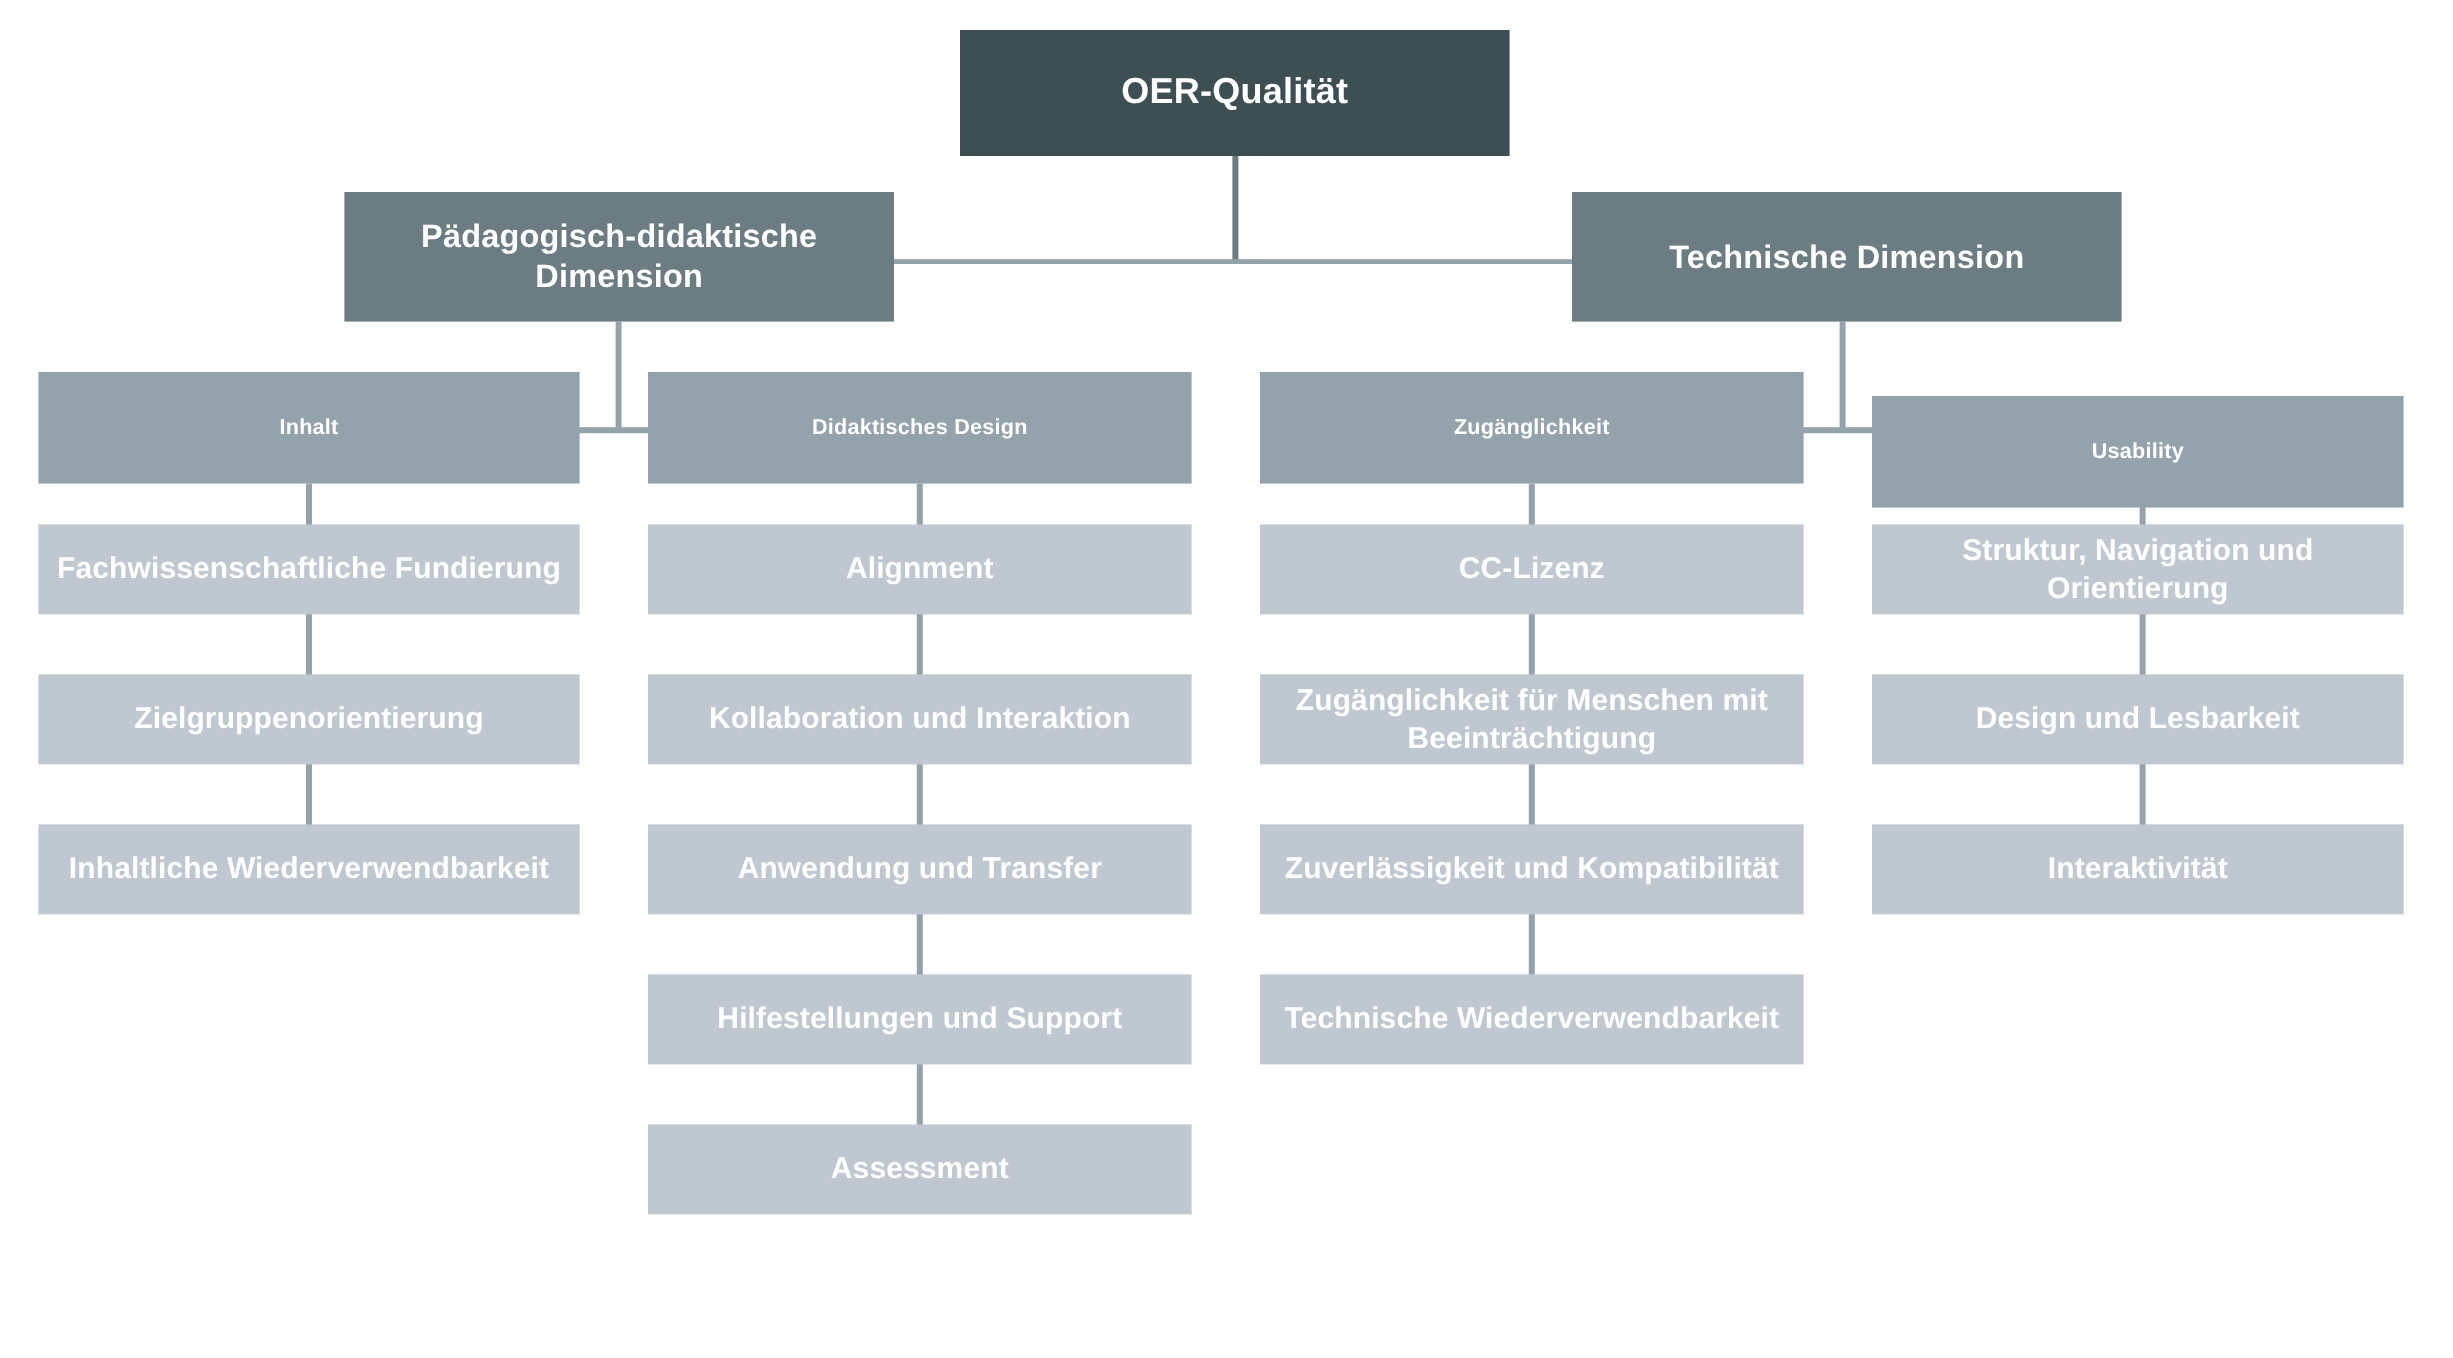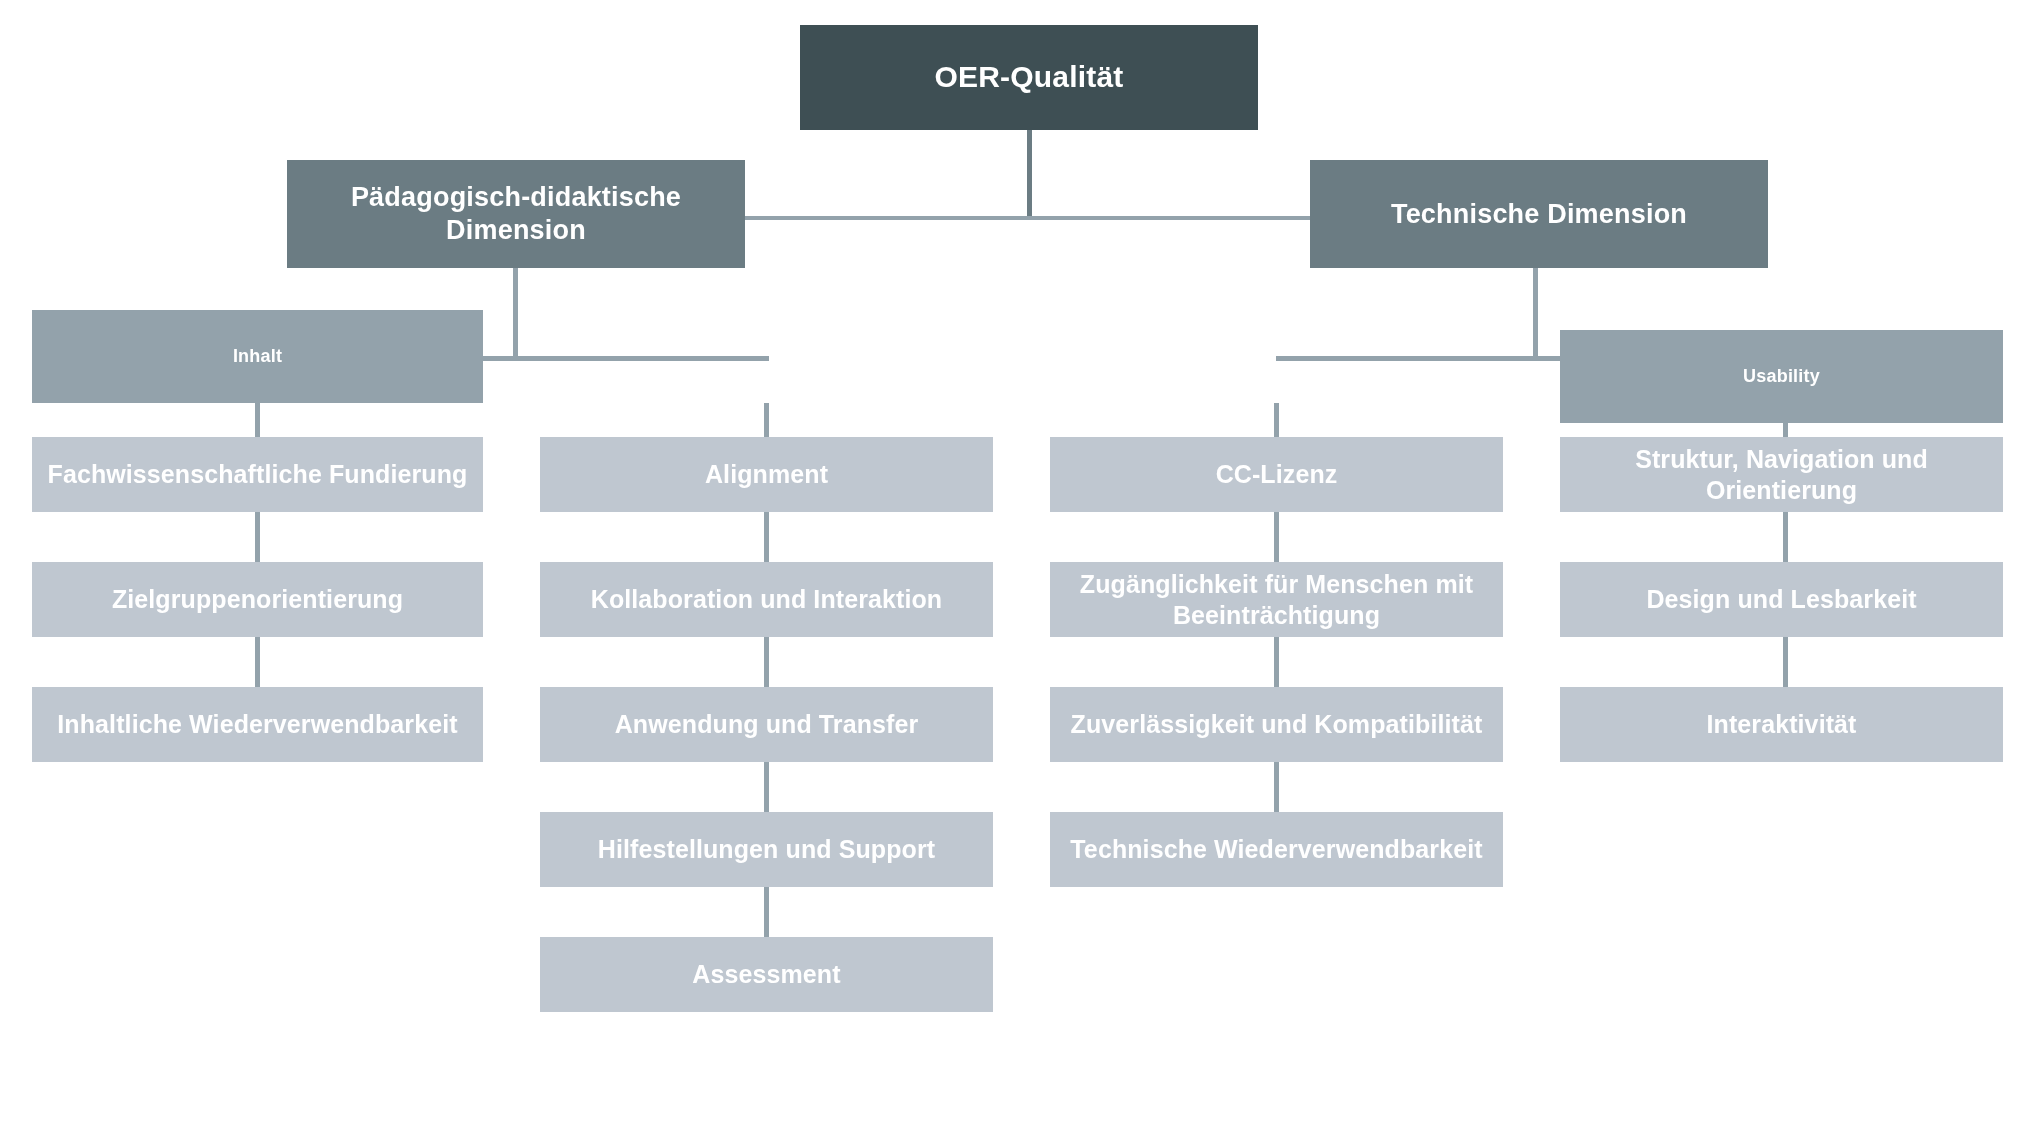--- a/index.html
+++ b/index.html
@@ -72,21 +72,27 @@
   </div>
 
   <div class="node lvl-dim" style="left:1310px;top:160px;width:458px;height:108px;">
     <span>Technische Dimension</span>
   </div>
 
   <div class="node lvl-cat" style="left:32px;top:310px;width:451px;height:93px;">
     <span>Inhalt</span>
   </div>
 
+  <div class="node lvl-cat" style="left:540px;top:310px;width:453px;height:93px;">
+    <span>Didaktisches Design</span>
+  </div>
 
+  <div class="node lvl-cat" style="left:1050px;top:310px;width:453px;height:93px;">
+    <span>Zugänglichkeit</span>
+  </div>
 
   <div class="node lvl-cat" style="left:1560px;top:310px;width:443px;height:93px;margin-top:20px;">
     <span>Usability</span>
   </div>
 
   <div class="node lvl-leaf" style="left:32px;top:437px;width:451px;height:75px;">
     <span>Fachwissenschaftliche Fundierung</span>
   </div>
   <div class="node lvl-leaf" style="left:32px;top:562px;width:451px;height:75px;">
     <span>Zielgruppenorientierung</span>

